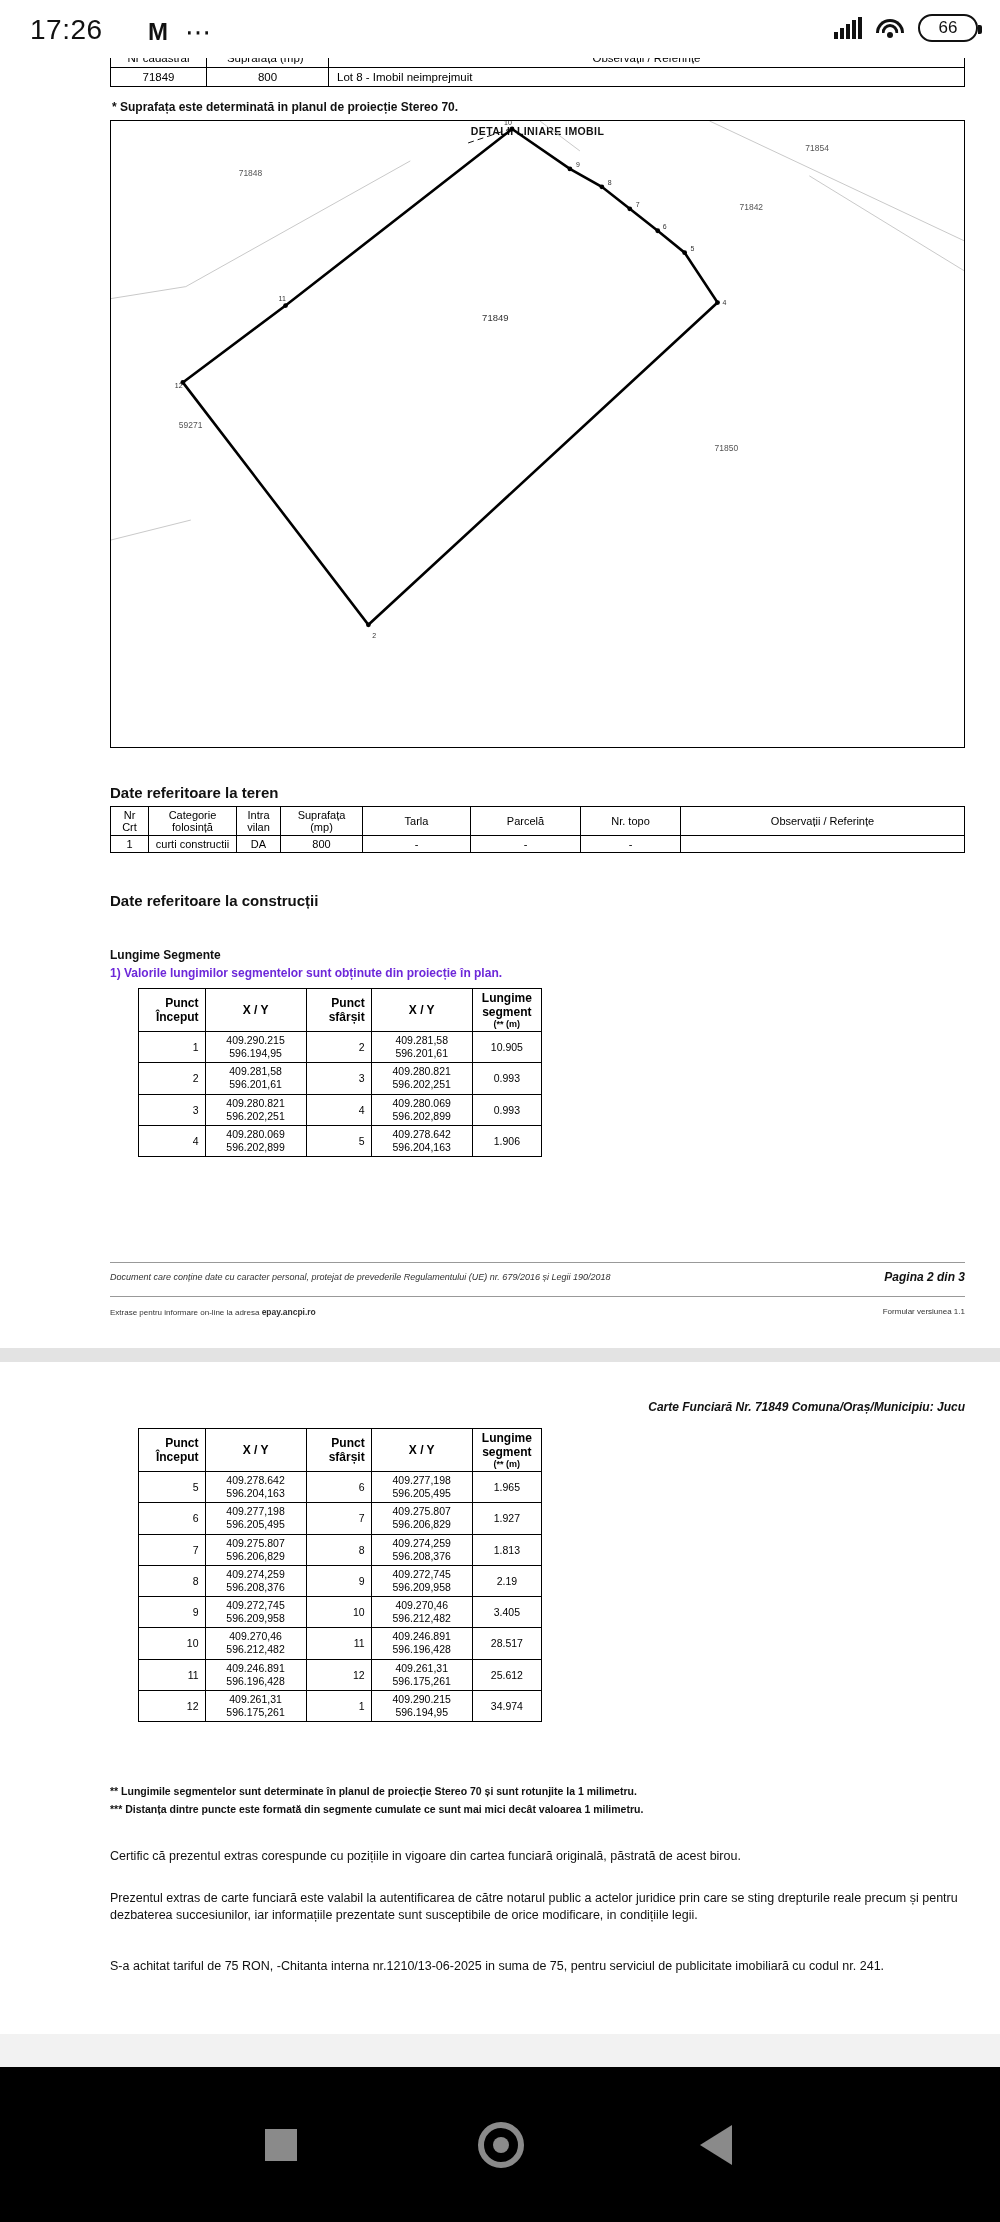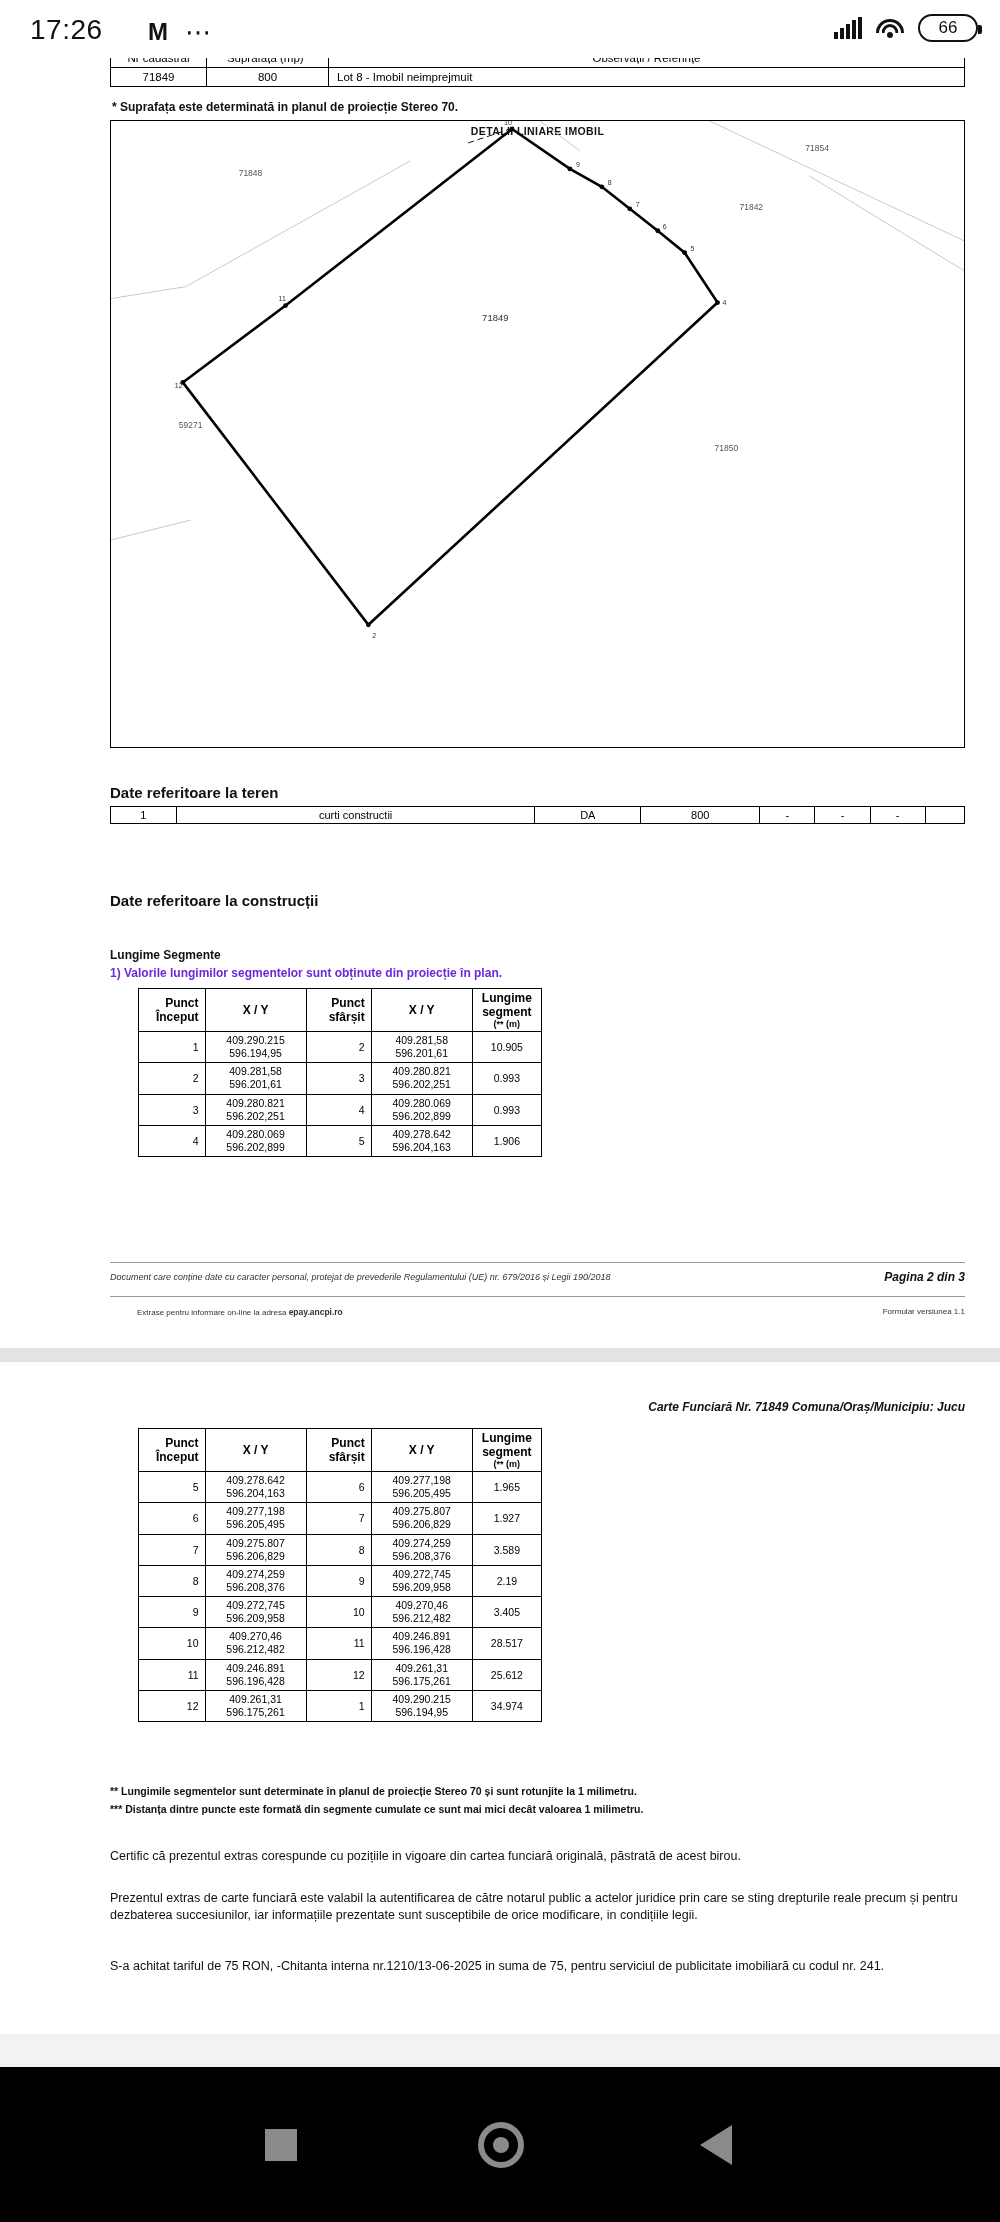--- a/index.html
+++ b/index.html
@@ -160,21 +160,21 @@
   .f-legal {
     position: absolute; left: 110px; top: 1272px;
     font-size: 9px; font-style: italic; color: #333;
   }
   .f-page {
     position: absolute; right: 35px; top: 1270px;
     font-size: 12px; font-style: italic; font-weight: bold; color: #111;
   }
   .f-extras {
     position: absolute; left: 110px; top: 1307px;
-    font-size: 8px; color: #333; margin-left: 27px;
+    font-size: 8px; color: #333;
   }
   .f-extras b { font-size: 8.5px; }
   .f-form {
     position: absolute; right: 35px; top: 1307px;
     font-size: 8px; color: #333;
   }
 
   
   .cf-head {
     position: absolute; right: 35px; top: 1400px;
@@ -324,20 +324,30 @@
           <text x="605" y="331">71850</text>
         </g>
         <text x="372" y="200" font-family="Liberation Sans, sans-serif" font-size="9.5" fill="#333">71849</text>
       </svg>
     </div>
 
     <div class="sec-title" id="tt-teren">Date referitoare la teren</div>
 
     <table class="tbl t-teren">
       <tbody>
+          <tr>
+        <th class="w1">Nr Crt</th>
+        <th class="w2">Categorie folosință</th>
+        <th class="w3">Intra vilan</th>
+        <th class="w4">Suprafața (mp)</th>
+        <th class="w5">Tarla</th>
+        <th class="w6">Parcelă</th>
+        <th class="w7">Nr. topo</th>
+        <th>Observații / Referințe</th>
+      </tr>
       <tr>
         <td>1</td>
         <td>curti constructii</td>
         <td>DA</td>
         <td>800</td>
         <td>-</td>
         <td>-</td>
         <td>-</td>
         <td></td>
       </tr>
@@ -432,21 +442,21 @@
       <td class="cxy">409.277,198 596.205,495</td>
       <td class="cp">7</td>
       <td class="cxy">409.275.807 596.206,829</td>
       <td class="cl">1.927</td>
     </tr>
     <tr>
       <td class="cp">7</td>
       <td class="cxy">409.275.807 596.206,829</td>
       <td class="cp">8</td>
       <td class="cxy">409.274,259 596.208,376</td>
-      <td class="cl">3.589</td>
+      <td class="cl">1.813</td>
     </tr>
     <tr>
       <td class="cp">8</td>
       <td class="cxy">409.274,259 596.208,376</td>
       <td class="cp">9</td>
       <td class="cxy">409.272,745 596.209,958</td>
       <td class="cl">2.19</td>
     </tr>
     <tr>
       <td class="cp">9</td>

